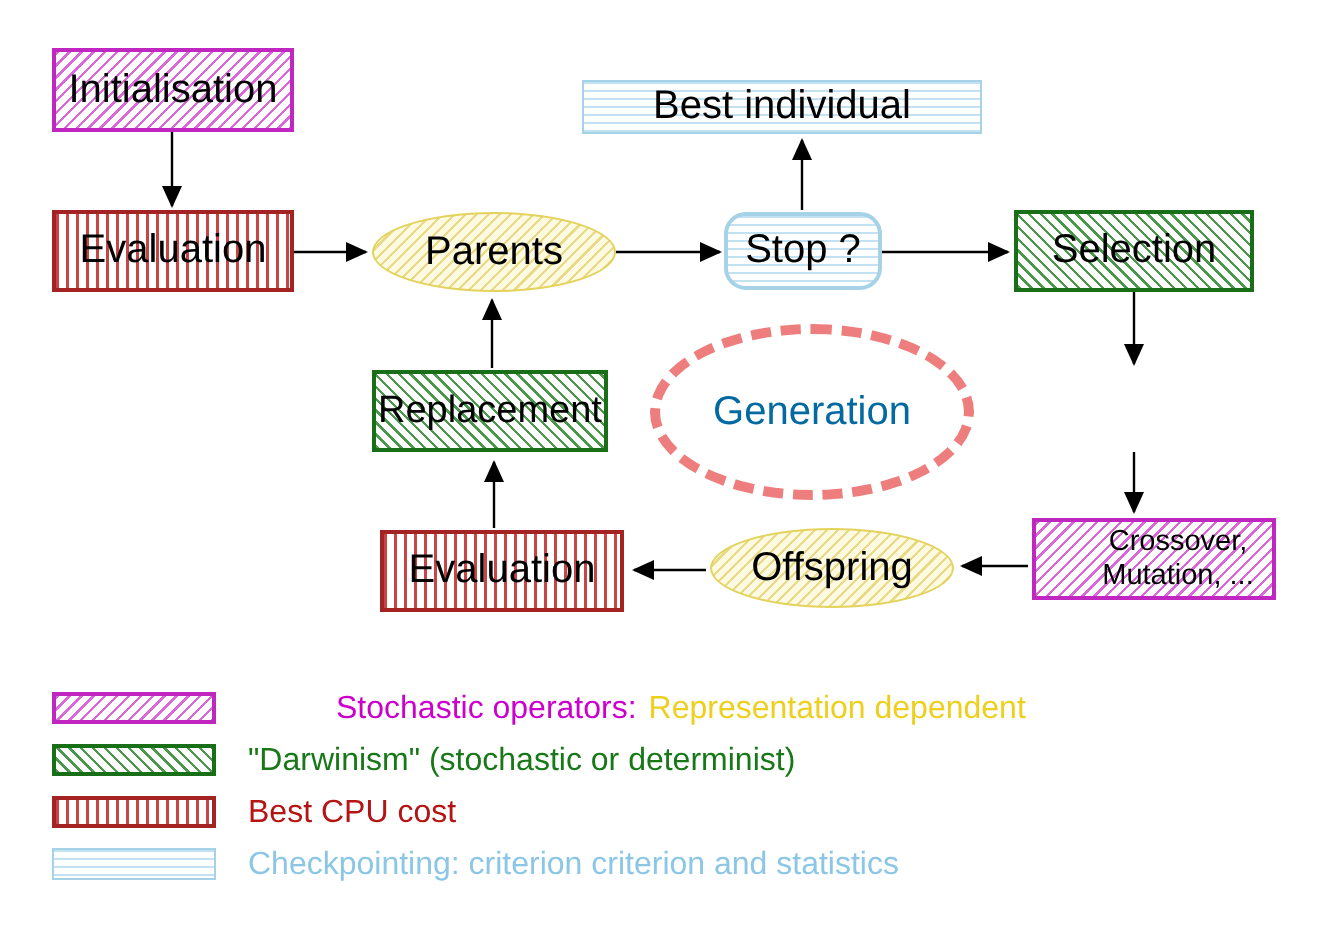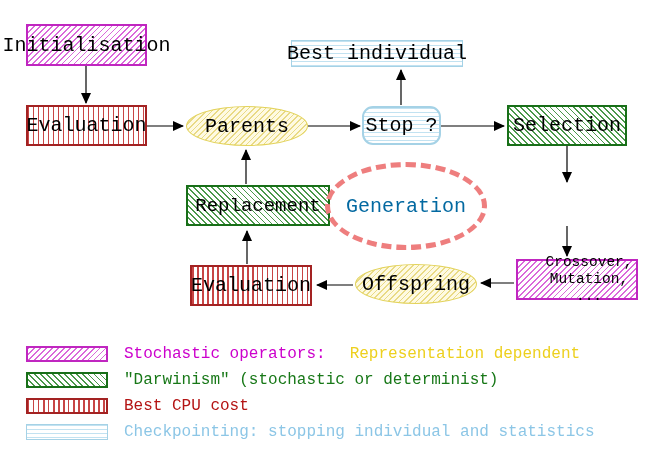--- a/index.html
+++ b/index.html
@@ -1,18 +1,18 @@
 <!DOCTYPE html>
 <html><head>
 <meta charset="utf-8">
 <style>
   html,body { margin:0; padding:0; background:#ffffff; }
   .canvas {
     position:relative; width:662px; height:471px; background:#ffffff;
-    font-family:Liberation Mono, monospace; overflow:hidden;
+    font-family:Liberation Sans, sans-serif; overflow:hidden;
   }
   .arrows { position:absolute; left:0; top:0; width:662px; height:471px; }
   .node {
     position:absolute; box-sizing:border-box;
     display:flex; align-items:center; justify-content:center;
     font-size:20px; color:#000; text-align:center; white-space:nowrap;
   }
   .hatch-magenta {
     border:2px solid #c026c0;
     background:repeating-linear-gradient(135deg,#da68da 0 1.2px,#ffffff 1.2px 4.2px);
@@ -38,22 +38,22 @@
   .generation-ellipse {
     position:absolute; box-sizing:border-box; border:5px dashed #ee7e7e; border-radius:50%;
     display:flex; align-items:center; justify-content:center;
     font-size:20px; color:#0369a1;
   }
   .swatch { position:absolute; box-sizing:border-box; width:82px; height:16px; }
   .legend-label {
     position:absolute; left:124px; height:19px; line-height:19px;
     font-size:16px; white-space:nowrap;
   }
-  .lbl-magenta { color:#cc00cc; }
-  .lbl-gold    { color:#edd01e; margin-left:24px; }
+  .lbl-magenta { color:#cc00cc;margin-left:44px; }
+  .lbl-gold    { color:#edd01e; margin-left:6px; }
   .lbl-green   { color:#187818; }
   .lbl-red     { color:#b41414; }
   .lbl-blue    { color:#8cc6e6; }
 </style>
 </head>
 <body>
 
 <div class="canvas">
 
   <svg class="arrows" viewBox="0 0 662 471" xmlns="http://www.w3.org/2000/svg">
@@ -72,29 +72,29 @@
     <line x1="514" y1="283" x2="481" y2="283" stroke="#000" stroke-width="1.2" marker-end="url(#ah)"></line>
     <line x1="353" y1="285" x2="317" y2="285" stroke="#000" stroke-width="1.2" marker-end="url(#ah)"></line>
     <line x1="247" y1="264" x2="247" y2="231" stroke="#000" stroke-width="1.2" marker-end="url(#ah)"></line>
     <line x1="246" y1="184" x2="246" y2="150" stroke="#000" stroke-width="1.2" marker-end="url(#ah)"></line>
   </svg>
 
   <div class="node hatch-magenta" style="left:26px; top:24px; width:121px; height:42px;">Initialisation</div>
 
   <div class="node stripe-red" style="left:26px; top:105px; width:121px; height:41px;">Evaluation</div>
 
-  <div class="node stripe-cyan" style="left:291px; top:40px; width:172px; height:27px;">Best individual</div>
+  <div class="node stripe-cyan" style="left:291px; top:40px; width:200px; height:27px;">Best individual</div>
 
   <div class="node ellipse-yellow" style="left:186px; top:106px; width:122px; height:40px;">Parents</div>
 
   <div class="node hatch-green" style="left:507px; top:105px; width:120px; height:41px;">Selection</div>
 
   <div class="node stripe-cyan rounded" style="left:362px; top:106px; width:79px; height:39px;">Stop ?</div>
 
-  <div class="node hatch-green" style="left:186px; top:185px; width:144px; height:41px; font-size:19px;">Replacement</div>
+  <div class="node hatch-green" style="left:186px; top:185px; width:118px; height:41px; font-size:19px;">Replacement</div>
 
   <div class="generation-ellipse" style="left:325px; top:162px; width:162px; height:88px;">Generation</div>
 
 
   <div class="node stripe-red" style="left:190px; top:265px; width:122px; height:41px;">Evaluation</div>
 
   <div class="node ellipse-yellow" style="left:355px; top:264px; width:122px; height:40px;">Offspring</div>
 
   <div class="node hatch-magenta two-line" style="left:516px; top:259px; width:122px; height:41px;padding-left:24px;">
     <span>Crossover,</span>
@@ -106,15 +106,15 @@
     <span class="lbl-magenta">Stochastic operators:</span><span class="lbl-gold">Representation dependent</span>
   </div>
 
   <div class="swatch hatch-green" style="left:26px; top:372px;"></div>
   <div class="legend-label lbl-green" style="top:371px;">"Darwinism" (stochastic or determinist)</div>
 
   <div class="swatch stripe-red" style="left:26px; top:398px;"></div>
   <div class="legend-label lbl-red" style="top:397px;">Best CPU cost</div>
 
   <div class="swatch stripe-cyan" style="left:26px; top:424px;"></div>
-  <div class="legend-label lbl-blue" style="top:423px;">Checkpointing: stopping individual and statistics</div>
+  <div class="legend-label lbl-blue" style="top:423px;">Checkpointing: criterion criterion and statistics</div>
 
 </div>
 
 </body></html>

